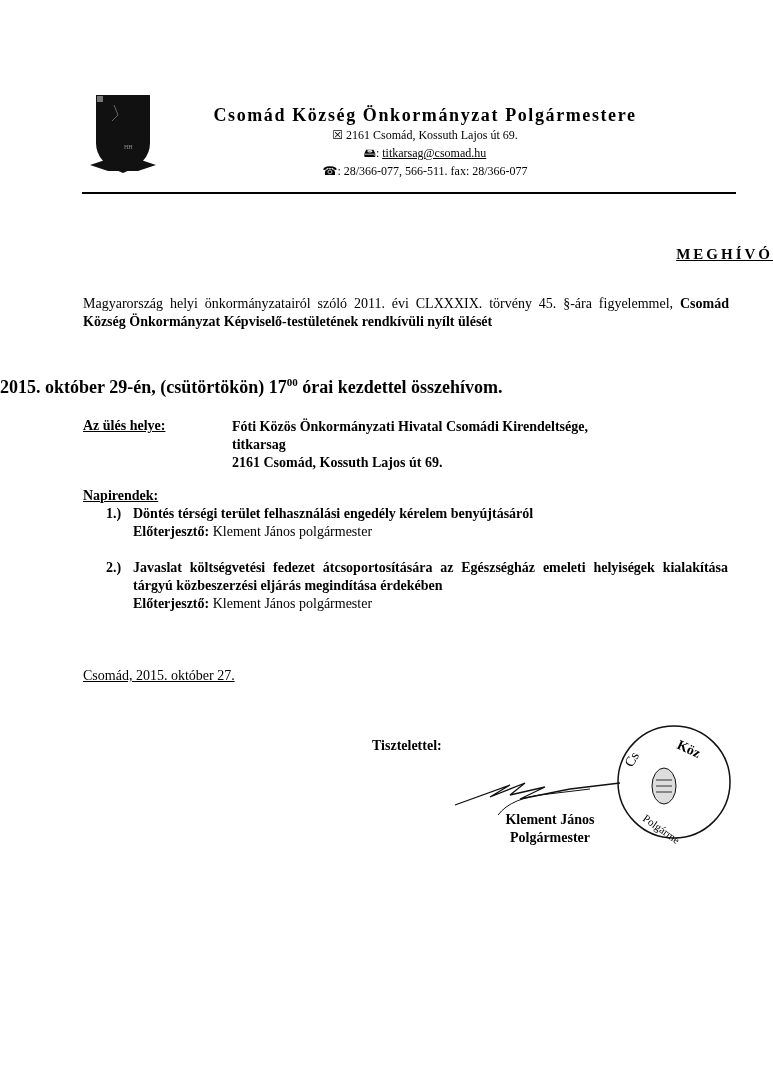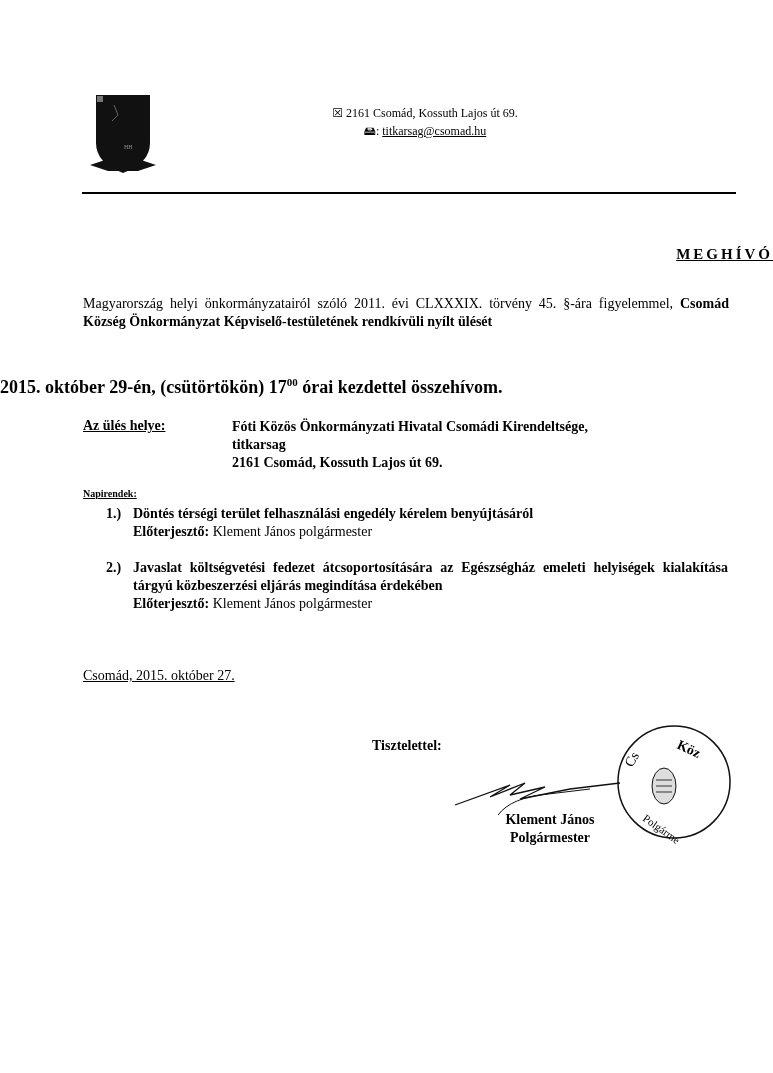--- a/index.html
+++ b/index.html
@@ -15,21 +15,21 @@
     .hdr-line .email { text-decoration: underline; }
     .rule { left: 82px; top: 192px; width: 654px; height: 2px; background: #000; }
     .title { left: 0; top: 246px; width: 773px; text-align: right; font-size: 15px; font-weight: bold; letter-spacing: 3px; }
     .title span { text-decoration: underline; }
     .intro { left: 83px; top: 295px; width: 646px; font-size: 14px; line-height: 18px; text-align: justify; }
     .intro b { font-weight: bold; }
     .date-main { left: 0; top: 376px; width: 773px; font-size: 18px; font-weight: bold; }
     .date-main sup { font-size: 11px; vertical-align: 7px; }
     .loc-label { left: 83px; top: 418px; font-size: 14px; font-weight: bold; text-decoration: underline; }
     .loc-val { left: 232px; top: 418px; width: 500px; font-size: 14px; font-weight: bold; line-height: 18px; }
-    .agenda-label { left: 83px; top: 488px; font-size: 10px; font-weight: bold; text-decoration: underline; }
+    .agenda-label { left: 83px; top: 488px; font-size: 14px; font-weight: bold; text-decoration: underline; }
     .agenda { left: 106px; top: 505px; width: 622px; font-size: 14px; line-height: 18px; }
     .agenda-item { display: flex; margin-bottom: 18px; }
     .agenda-num { width: 27px; font-weight: bold; flex: none; }
     .agenda-body { flex: 1; }
     .agenda-title { font-weight: bold; text-align: justify; }
     .presenter b { font-weight: bold; }
     .place-date { left: 83px; top: 668px; font-size: 14px; text-decoration: underline; }
     .greeting { left: 372px; top: 738px; font-size: 14px; font-weight: bold; }
     .signature { left: 450px; top: 765px; width: 180px; height: 50px; }
     .stamp { left: 612px; top: 720px; width: 124px; height: 124px; }
@@ -40,26 +40,30 @@
 
 <svg class="abs crest" viewBox="0 0 70 86">
   <path d="M8 2 H62 V50 Q62 70 35 80 Q8 70 8 50 Z" fill="#111"></path>
   <rect x="9" y="3" width="6" height="6" fill="#777"></rect>
   <path d="M2 72 L20 66 L50 66 L68 72 L50 78 L20 78 Z" fill="#111"></path>
   <path d="M26 12 l4 10 l-6 6" stroke="#666" fill="none"></path>
   <text x="36" y="56" fill="#888" font-size="6">ĦĦ</text>
 </svg>
 
 <div class="abs header-block">
+  <div class="org-title">Csomád Község Önkormányzat Polgármestere</div>
   <div class="hdr-line">
     <span>☒</span>
     <span>2161 Csomád, Kossuth Lajos út 69.</span>
   </div>
   <div class="hdr-line">
     <span>🖴</span><span>: </span><span class="email">titkarsag@csomad.hu</span>
+  </div>
+  <div class="hdr-line">
+    <span>☎</span><span>: 28/366-077, 566-511. fax: 28/366-077</span>
   </div>
 </div>
 
 <div class="abs rule"></div>
 
 <div class="abs title"><span>MEGHÍVÓ</span></div>
 
 <div class="abs intro">
   <span>Magyarország helyi önkormányzatairól szóló 2011. évi CLXXXIX. törvény 45. §-ára figyelemmel, </span><b>Csomád Község Önkormányzat Képviselő-testületének rendkívüli nyílt ülését</b>
 </div>

